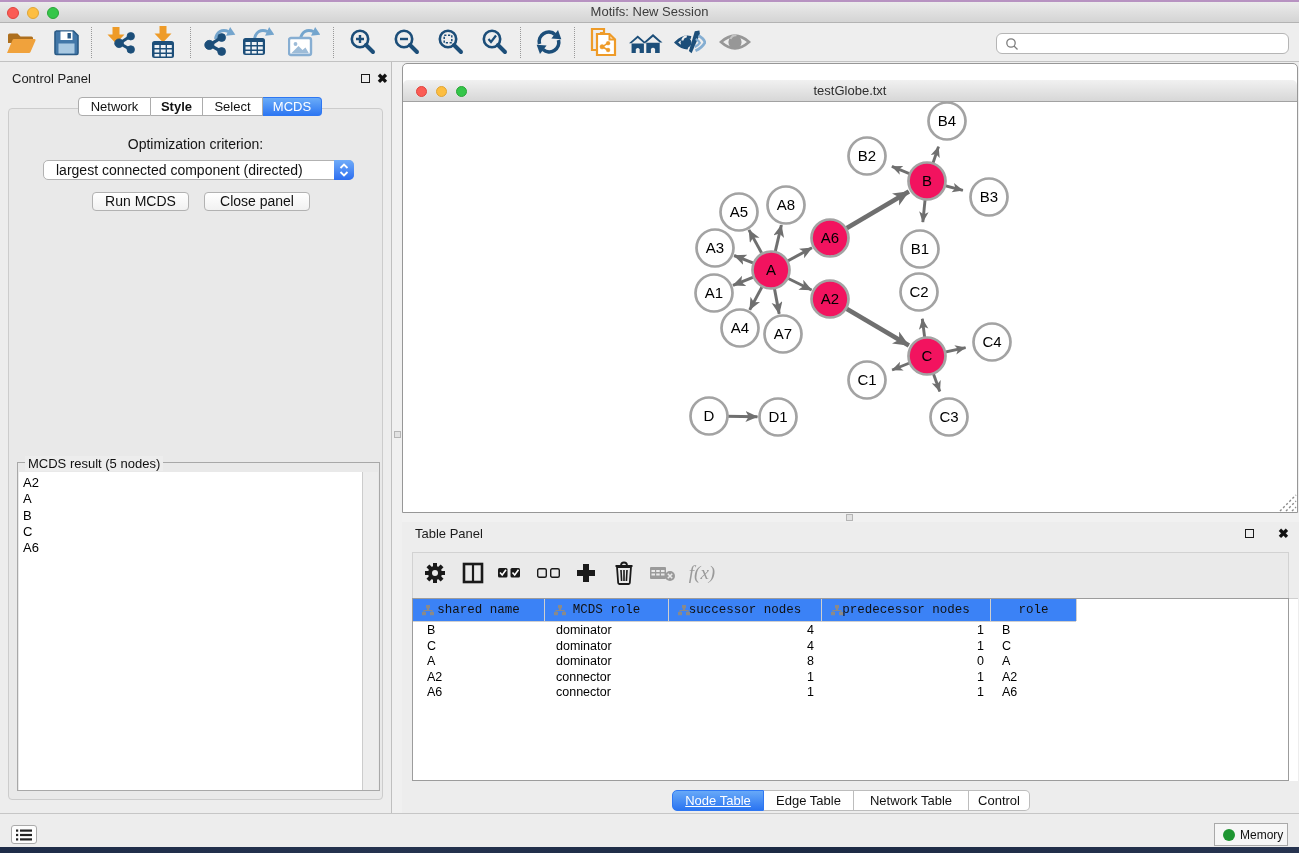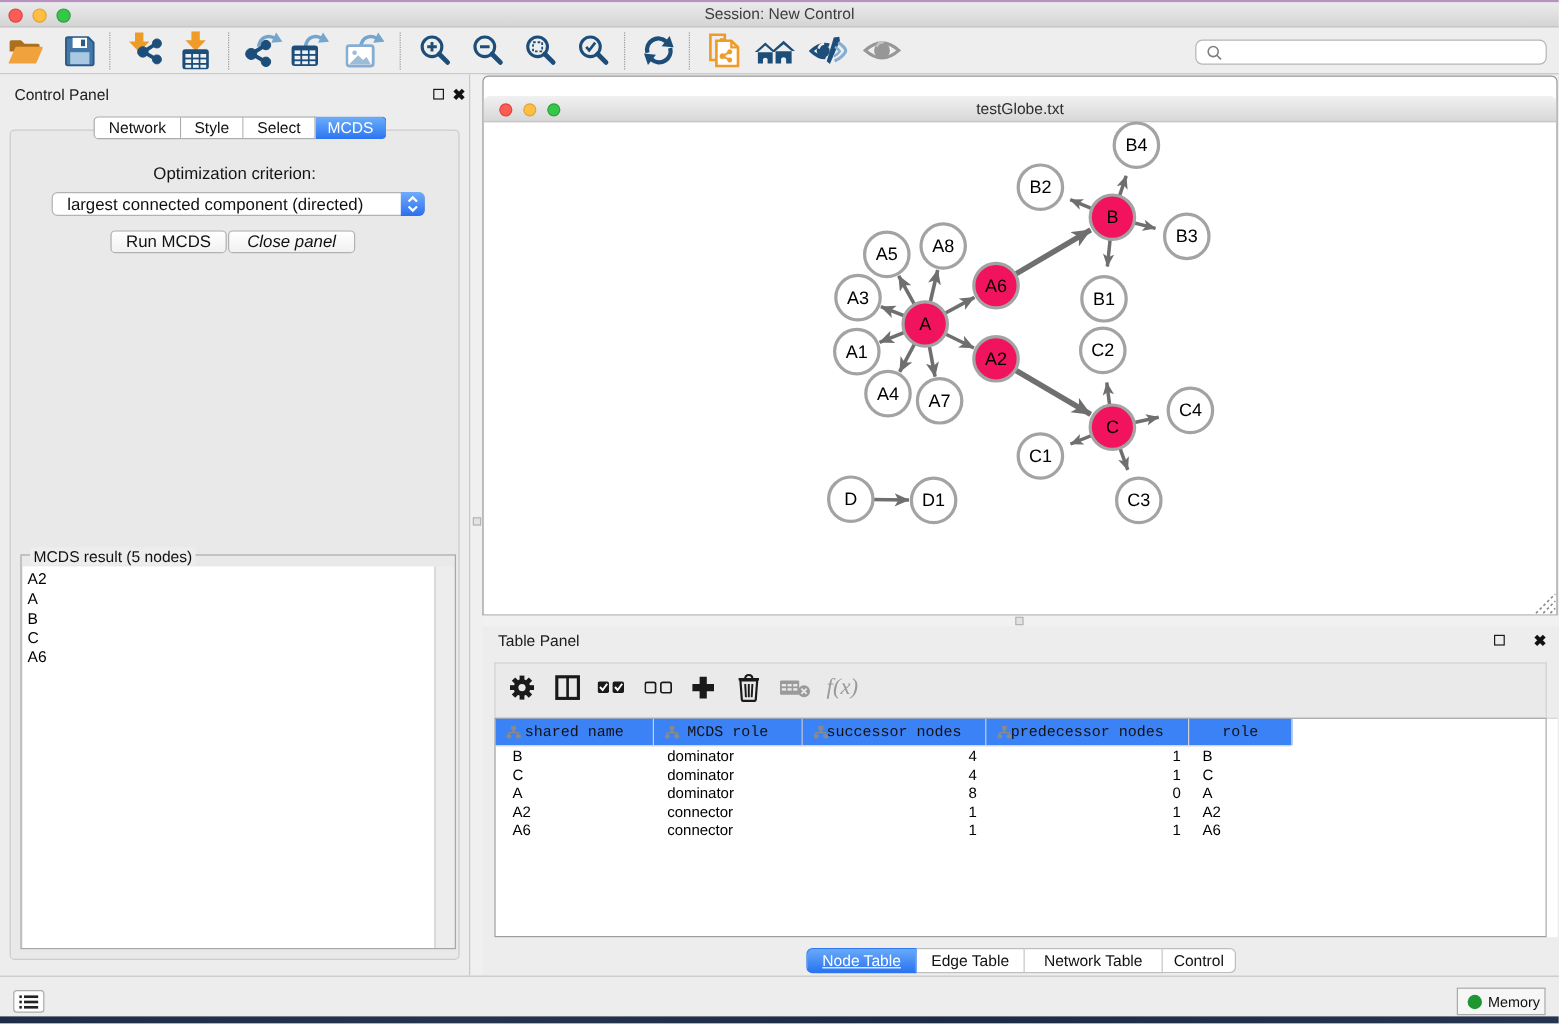--- a/index.html
+++ b/index.html
@@ -89,21 +89,21 @@
 #memdot { position:absolute; left:8px; top:5px; width:12px; height:12px; border-radius:50%; background:#1e9632; }
 #darkstrip { left:0; top:847px; width:1299px; height:6px; background:linear-gradient(90deg,#1e2c48,#25334f 30%,#1c2a44 60%,#273450); }
 </style>
 </head>
 <body>
 <div id="topline" class="abs"></div>
 <div id="titlebar" class="abs">
   <div class="tl r" style="left:7px;"></div>
   <div class="tl y" style="left:27px;"></div>
   <div class="tl g" style="left:47px;"></div>
-  <div class="title">Session: New Control</div>
+  <div class="title">Motifs: New Session</div>
 </div>
 
 <div id="toolbar" class="abs">
 <div class="sep" style="left:91px;"></div>
     <div class="sep" style="left:190px;"></div>
     <div class="sep" style="left:333px;"></div>
     <div class="sep" style="left:520px;"></div>
     <div class="sep" style="left:574px;"></div>
 <div class="ticon" style="left:4px;">
       <svg width="32" height="28" viewBox="0 0 32 28">
@@ -323,36 +323,36 @@
       </svg>
     </div>
 </div>
 
 <div id="cpanel" class="abs">
   <div class="ptitle" style="position:absolute;left:12px;top:9px;">Control Panel</div>
   <div class="floatbox" style="left:361px;top:12px;"></div>
   <div class="wicon" style="left:377px;top:9px;font-weight:bold;font-size:13px;">✖</div>
   <div class="tabrow" style="left:78px;top:35px;">
     <div class="tab" style="width:73px;">Network</div>
-    <div class="tab" style="width:52px;">Style</div>
+    <div class="tab" style="width:52px;font-weight:bold;">Style</div>
     <div class="tab" style="width:60px;">Select</div>
     <div class="tab sel" style="width:59px;">MCDS</div>
   </div>
   <div id="cpbox"></div>
   <div id="dropdown">largest connected component (directed)
     <div id="ddcap">
         <svg style="position:absolute;left:5px;top:3px;" width="10" height="14" viewBox="0 0 10 14">
 <path d="M1.5 5 L5 1.5 L8.5 5" stroke="#fff" stroke-width="1.8" fill="none"></path>
 <path d="M1.5 9 L5 12.5 L8.5 9" stroke="#fff" stroke-width="1.8" fill="none"></path>
         </svg>
       </div>
   </div>
   <div id="optlabel">Optimization criterion:</div>
   <div class="btn" style="left:92px;top:130px;width:97px;">Run MCDS</div>
-  <div class="btn" style="left:190px;top:130px;width:106px;font-style:italic;">Close panel</div>
+  <div class="btn" style="left:204px;top:130px;width:106px;">Close panel</div>
   <div id="groupbox">
     <div id="grouplabel">MCDS result (5 nodes)</div>
     <div id="mcdslist">A2<br>A<br>B<br>C<br>A6</div>
     <div id="mcdsscroll"></div>
   </div>
 </div>
 
 <div id="vdivider" class="abs">
     <div class="handle" style="left:2px;top:369px;"></div>
   </div>

